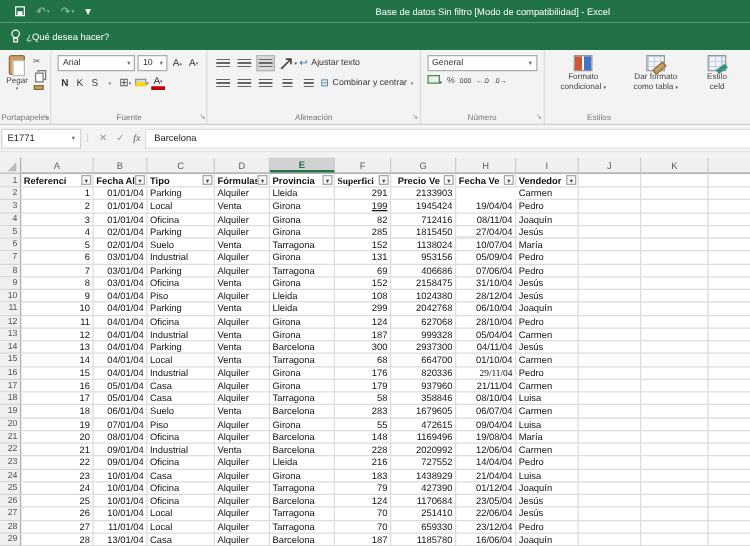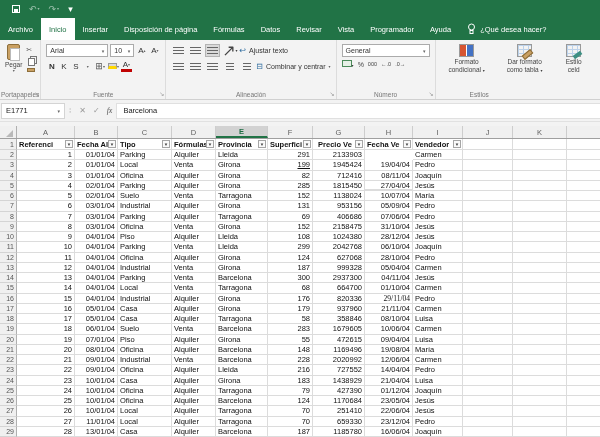--- a/index.html
+++ b/index.html
@@ -97,35 +97,24 @@
 
 <div class="titlebar">
   <div class="qat">
     <span class="qat-btn">
         <span class="floppy"></span>
       </span>
     <span class="qat-btn dim">↶<span class="mini">▾</span></span>
     <span class="qat-btn dim">↷<span class="mini">▾</span></span>
     <span class="qat-btn">▾</span>
   </div>
+  <div class="wintitle">Base de datos Sin filtro  [Modo de compatibilidad] - Excel</div>
 </div>
 
 <div class="tabstrip">
-  <nav class="tabs">
-      <div class="tab">Archivo</div>
-      <div class="tab active">Inicio</div>
-      <div class="tab">Insertar</div>
-      <div class="tab">Disposición de página</div>
-      <div class="tab">Fórmulas</div>
-      <div class="tab">Datos</div>
-      <div class="tab">Revisar</div>
-      <div class="tab">Vista</div>
-      <div class="tab">Programador</div>
-      <div class="tab">Ayuda</div>
-    </nav>
   <div class="tellme">
     <svg class="bulb" width="9" height="12" viewBox="0 0 9 12">
       <circle cx="4.5" cy="4" r="3" fill="none" stroke="#fff" stroke-width="1"></circle>
       <rect x="3" y="7.5" width="3" height="3" fill="none" stroke="#fff" stroke-width="1"></rect>
     </svg>
     <span>¿Qué desea hacer?</span>
   </div>
 </div>
 
 <div class="ribbon">
@@ -313,21 +302,21 @@
           <span class="fbtn">▼</span>
         </div>
         <div class="cell hcell" style="width: 44px;">
           <span class="htxt">Fórmulas</span>
           <span class="fbtn">▼</span>
         </div>
         <div class="cell hcell" style="width: 52px;">
           <span class="htxt">Provincia</span>
           <span class="fbtn">▼</span>
         </div>
-        <div class="cell hcell" style="width: 45px;">
+        <div class="cell hcell" style="width: 45px; font-family: Liberation Serif, serif;">
           <span class="htxt">Superfici</span>
           <span class="fbtn">▼</span>
         </div>
         <div class="cell hcell" style="width: 52px; justify-content: center;">
           <span class="htxt">Precio Ve</span>
           <span class="fbtn">▼</span>
         </div>
         <div class="cell hcell" style="width: 48px;">
           <span class="htxt">Fecha Ve</span>
           <span class="fbtn">▼</span>
@@ -597,21 +586,21 @@
       </div>
       <div class="grow">
         <div class="rowhdr">19</div>
         <div class="cell num" style="width: 58px;">18</div>
         <div class="cell num" style="width: 43px;">06/01/04</div>
         <div class="cell" style="width: 54px;">Suelo</div>
         <div class="cell" style="width: 44px;">Venta</div>
         <div class="cell" style="width: 52px;">Barcelona</div>
         <div class="cell num" style="width: 45px;">283</div>
         <div class="cell num" style="width: 52px;">1679605</div>
-        <div class="cell num" style="width: 48px;">10/06/04</div>
+        <div class="cell num" style="width: 48px;">06/07/04</div>
         <div class="cell" style="width: 50px;">Carmen</div>
         <div class="cell" style="width: 50px;"></div>
         <div class="cell" style="width: 54px;"></div>
         <div class="fill"></div>
       </div>
       <div class="grow">
         <div class="rowhdr">20</div>
         <div class="cell num" style="width: 58px;">19</div>
         <div class="cell num" style="width: 43px;">07/01/04</div>
         <div class="cell" style="width: 54px;">Piso</div>

